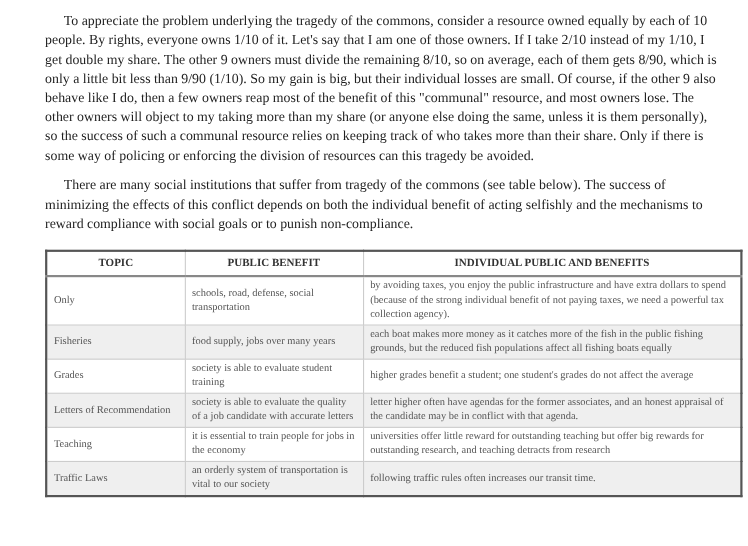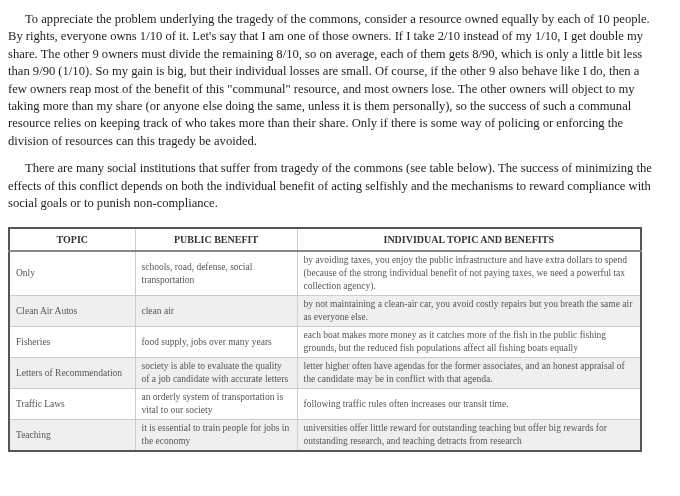--- a/index.html
+++ b/index.html
@@ -10,21 +10,21 @@
   body {
     width: 680px;
     height: 496px;
     overflow: hidden;
     font-family: "Liberation Serif", "DejaVu Serif", serif;
   }
   .page {
     box-sizing: border-box;
     width: 680px;
     height: 496px;
-    padding: 11px 23px 0 8px;
+    padding: 11px 23px 0 41px;
   }
   .para {
     margin: 0 0 10px 0;
     font-size: 12.6px;
     line-height: 17.4px;
     color: #1e1e1e;
     text-indent: 17px;
     text-align: left;
   }
   table.commons {
@@ -76,50 +76,50 @@
   <table class="commons">
     <colgroup>
       <col class="c-topic">
       <col class="c-benefit">
       <col class="c-costs">
     </colgroup>
     <thead>
       <tr>
         <th>TOPIC</th>
         <th>PUBLIC BENEFIT</th>
-        <th>INDIVIDUAL TOPIC AND BENEFITS</th>
+        <th>INDIVIDUAL PUBLIC AND BENEFITS</th>
       </tr>
     </thead>
     <tbody>
       <tr>
         <td>Only</td>
         <td>schools, road, defense, social transportation</td>
         <td>by avoiding taxes, you enjoy the public infrastructure and have extra dollars to spend (because of the strong individual benefit of not paying taxes, we need a powerful tax collection agency).</td>
       </tr>
       <tr>
-        <td>Clean Air Autos</td>
-        <td>clean air</td>
-        <td>by not maintaining a clean-air car, you avoid costly repairs but you breath the same air as everyone else.</td>
-      </tr>
-      <tr>
         <td>Fisheries</td>
         <td>food supply, jobs over many years</td>
         <td>each boat makes more money as it catches more of the fish in the public fishing grounds, but the reduced fish populations affect all fishing boats equally</td>
+      </tr>
+      <tr>
+        <td>Grades</td>
+        <td>society is able to evaluate student training</td>
+        <td>higher grades benefit a student; one student's grades do not affect the average</td>
       </tr>
       <tr>
         <td>Letters of Recommendation</td>
         <td>society is able to evaluate the quality of a job candidate with accurate letters</td>
         <td>letter higher often have agendas for the former associates, and an honest appraisal of the candidate may be in conflict with that agenda.</td>
       </tr>
       <tr>
+        <td>Teaching</td>
+        <td>it is essential to train people for jobs in the economy</td>
+        <td>universities offer little reward for outstanding teaching but offer big rewards for outstanding research, and teaching detracts from research</td>
+      </tr>
+      <tr>
         <td>Traffic Laws</td>
         <td>an orderly system of transportation is vital to our society</td>
         <td>following traffic rules often increases our transit time.</td>
-      </tr>
-      <tr>
-        <td>Teaching</td>
-        <td>it is essential to train people for jobs in the economy</td>
-        <td>universities offer little reward for outstanding teaching but offer big rewards for outstanding research, and teaching detracts from research</td>
       </tr>
     </tbody>
   </table>
 
 </div>
 
 </body></html>

